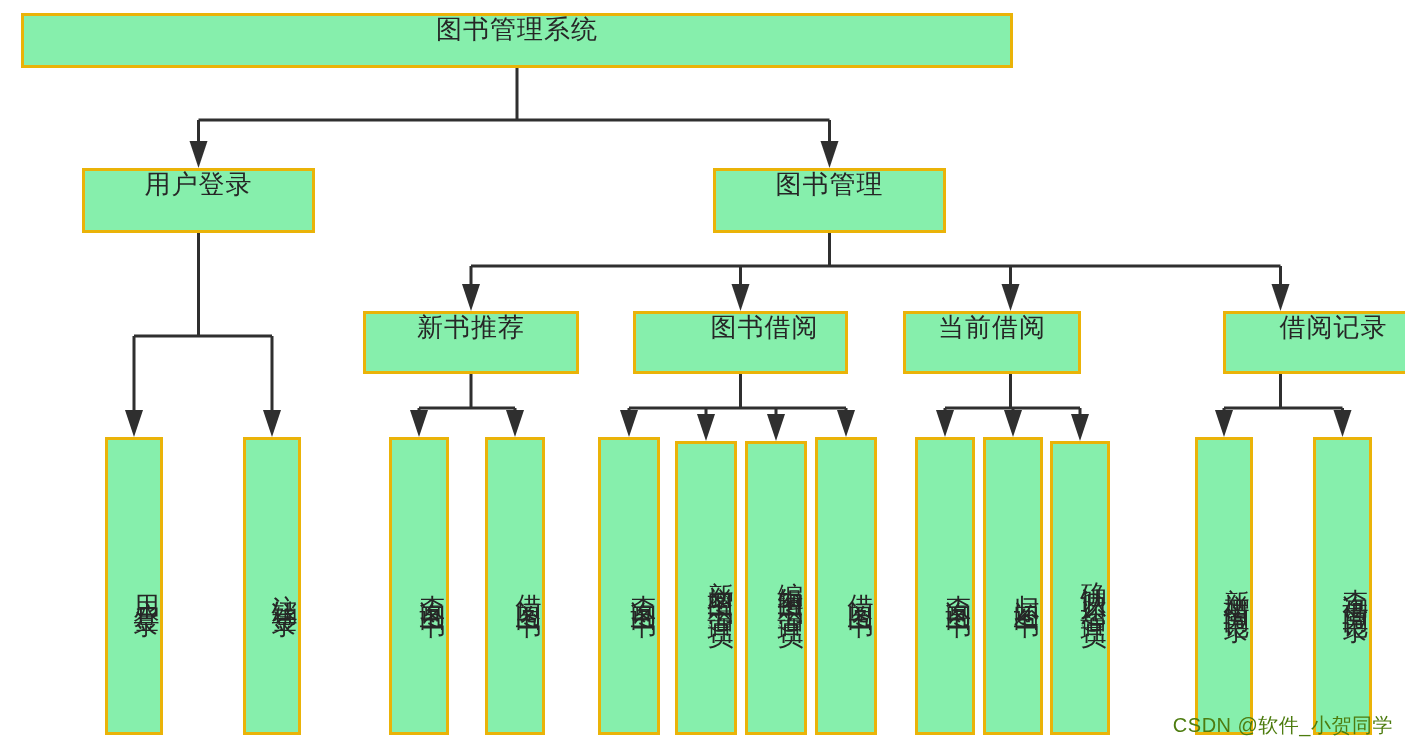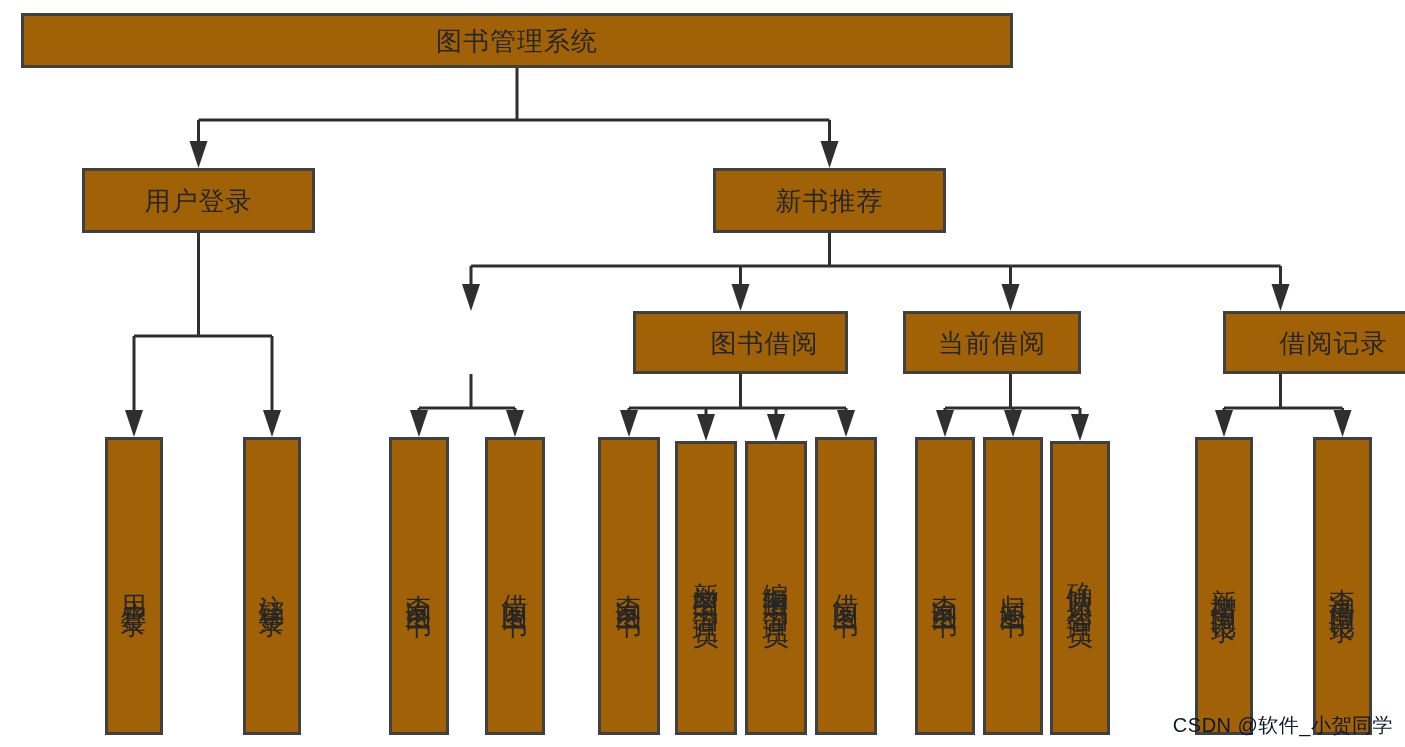--- a/index.html
+++ b/index.html
@@ -20,42 +20,41 @@
     position: absolute;
     left: 0;
     top: 0;
     width: 1405px;
     height: 747px;
     pointer-events: none;
   }
   .node {
     position: absolute;
     box-sizing: border-box;
-    background: #a16207;
-    border: 3px solid #404040;
+    background: #86efac;
+    border: 3px solid #eab308;
     display: flex;
-    align-items: center;
     justify-content: center;
     font-size: 26px;
     line-height: 1;
     letter-spacing: 1px;
     white-space: nowrap;
   }
   .leaf {
     writing-mode: vertical-rl;
     text-orientation: mixed;
     letter-spacing: 6px;
     white-space: normal;
   }
   .watermark {
     position: absolute;
     right: 12px;
     bottom: 8px;
     font-size: 20px;
-    color: #0f172a;
+    color: #4d7c0f;
     letter-spacing: 0.5px;
   }
 </style>
 </head>
 <body>
 
 <div class="stage">
 
   <svg class="wires" viewBox="0 0 1405 747" xmlns="http://www.w3.org/2000/svg">
     <g stroke="#2f2f2f" stroke-width="3" fill="none">
@@ -98,23 +97,26 @@
   </svg>
 
   <div class="node" style="left:21px; top:13px; width:992px; height:55px;">
     <span>图书管理系统</span>
   </div>
 
   <div class="node" style="left:82px; top:168px; width:233px; height:65px;">
     <span>用户登录</span>
   </div>
   <div class="node" style="left:713px; top:168px; width:233px; height:65px;">
+    <span>图书管理</span>
+  </div>
+
+  <div class="node" style="left:363px; top:311px; width:216px; height:63px;">
     <span>新书推荐</span>
   </div>
-
   <div class="node" style="left:633px; top:311px; width:215px; height:63px;padding-left:48px;">
     <span>图书借阅</span>
   </div>
   <div class="node" style="left:903px; top:311px; width:178px; height:63px;">
     <span>当前借阅</span>
   </div>
   <div class="node" style="left:1223px; top:311px; width:221px; height:63px;">
     <span>借阅记录</span>
   </div>
 

